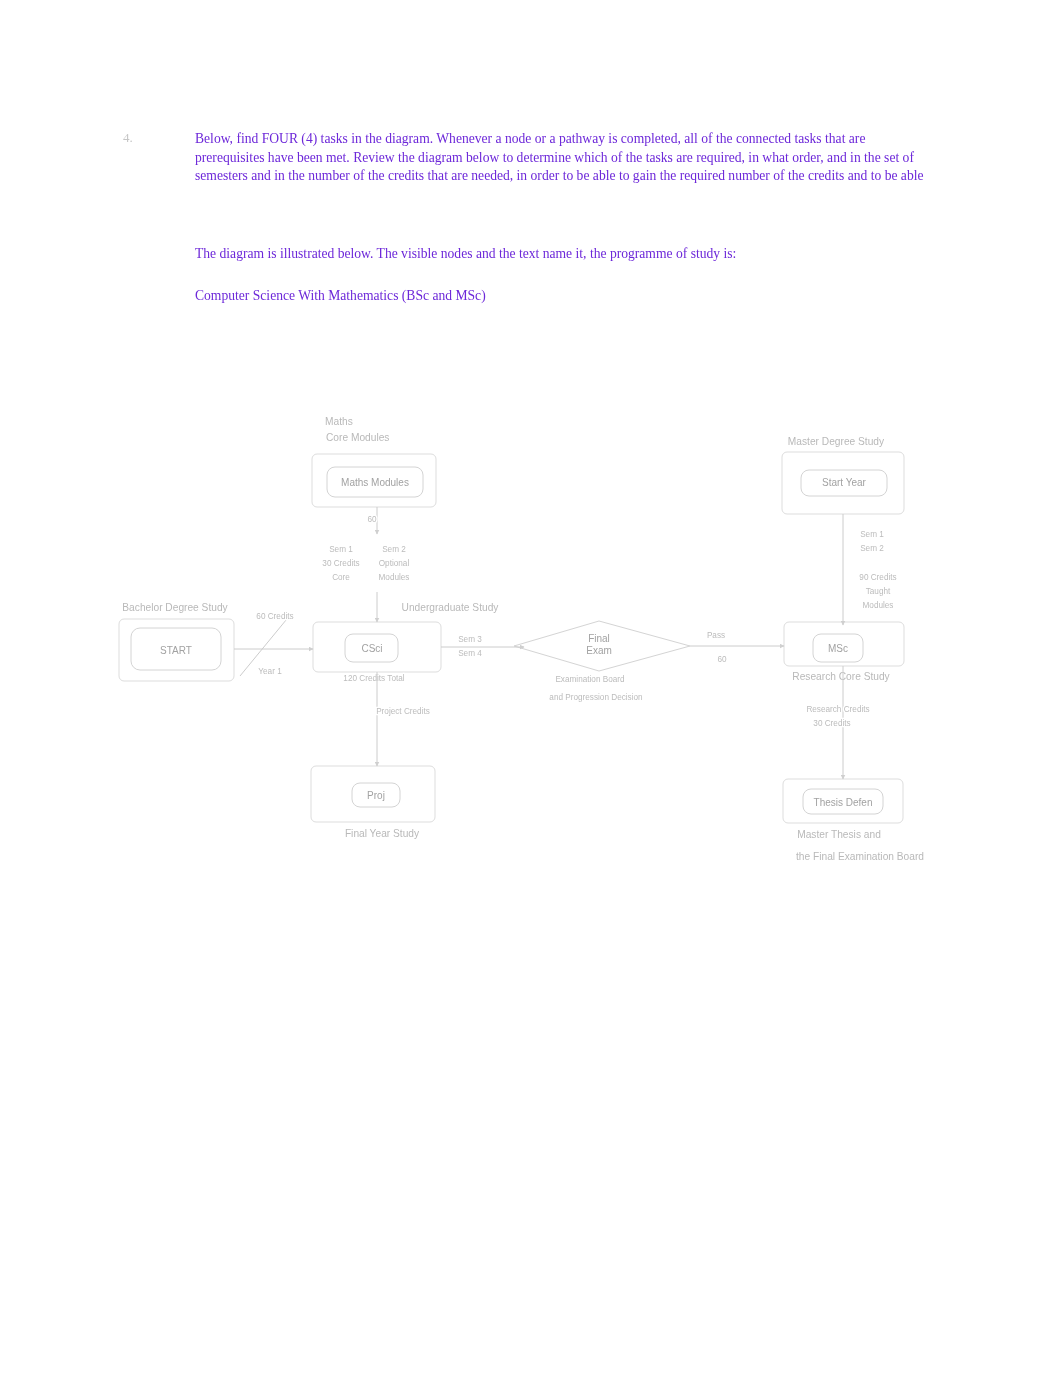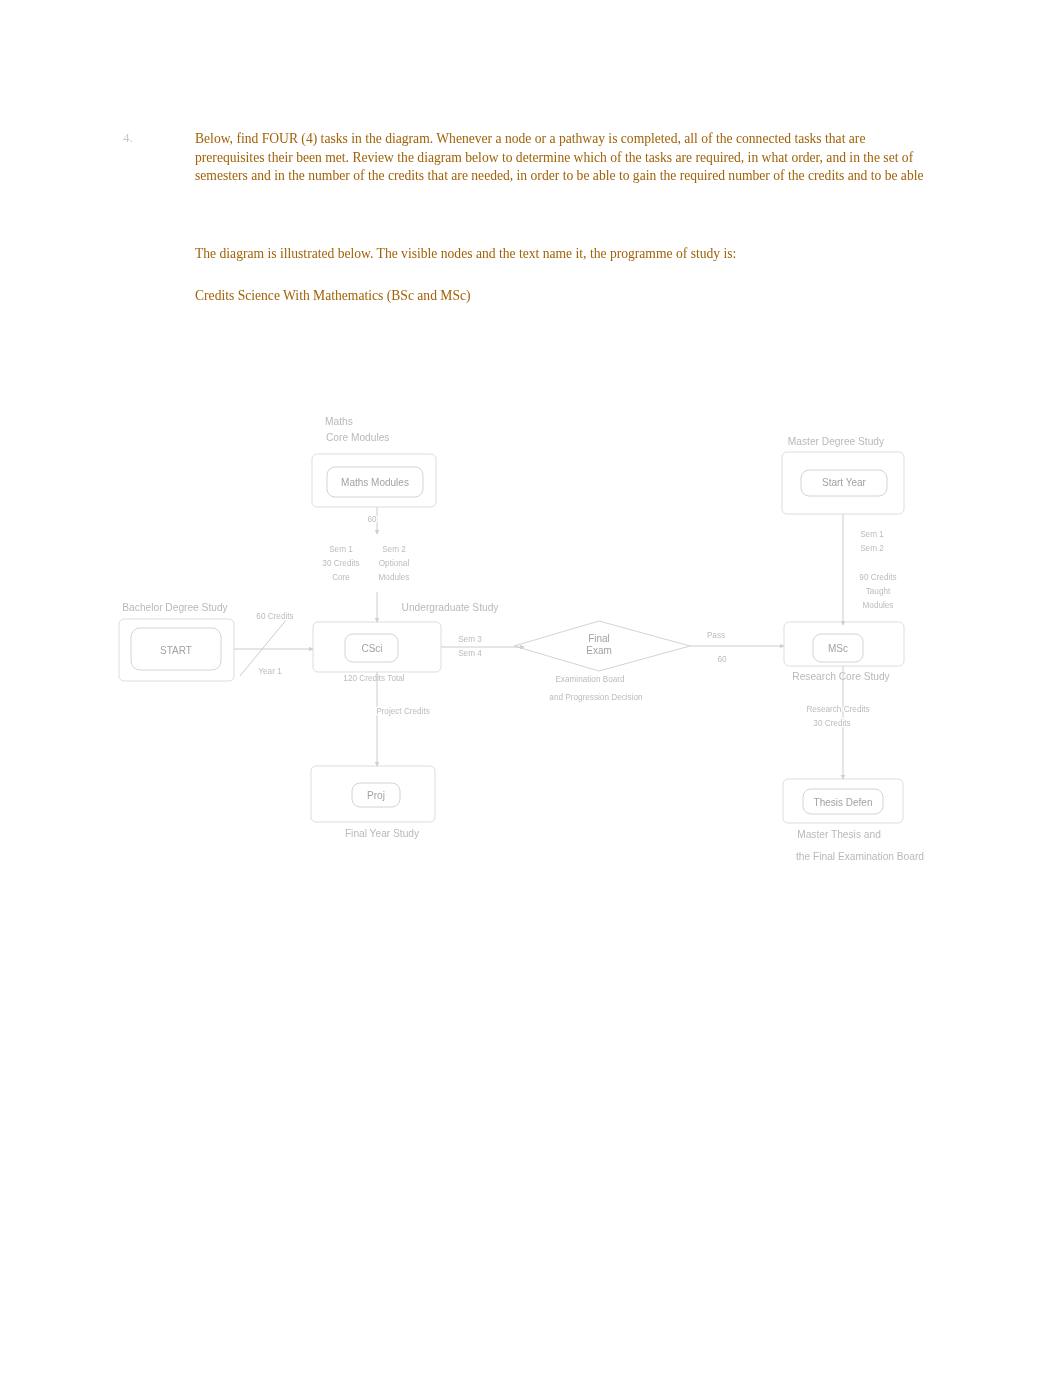--- a/index.html
+++ b/index.html
@@ -1,20 +1,20 @@
 <!DOCTYPE html>
 <html><head>
 <meta charset="utf-8">
 <title>doc</title>
 <style>
   html,body{margin:0;padding:0;background:#ffffff;}
   body{width:1062px;height:1376px;font-family:"Liberation Serif",serif;position:relative;overflow:hidden;}
   .page{position:absolute;inset:0;background:#fff;}
   .q-num{position:absolute;left:123px;top:130px;font-size:13px;color:#c6c6c6;}
-  .para{position:absolute;color:#a16207;font-size:13.6px;line-height:18.6px;text-align:justify;}
+  .para{position:absolute;color:#6d28d9;font-size:13.6px;line-height:18.6px;text-align:justify;}
   #p1{left:195px;top:130px;width:748px;}
   .pline{white-space:nowrap;}
   #p2{left:195px;top:245px;width:740px;}
   #p3{left:195px;top:287px;width:740px;}
   svg.diagram{position:absolute;left:0;top:0;width:1062px;height:1376px;}
   svg.diagram rect.sg{fill:none;stroke:#dddddd;stroke-width:1;}
   svg.diagram rect.node{fill:#ffffff;stroke:#d4d4d4;stroke-width:1;}
   svg.diagram path.node{fill:#ffffff;stroke:#d4d4d4;stroke-width:1;}
   svg.diagram path.edge{fill:none;stroke:#cccccc;stroke-width:1;}
   svg.diagram text{font-family:"Liberation Sans",sans-serif;fill:#bdbdbd;}
@@ -22,25 +22,25 @@
   svg.diagram text.node-label{font-size:10px;text-anchor:middle;fill:#a2a2a2;}
   svg.diagram text.edge-label{font-size:8.2px;text-anchor:middle;fill:#bcbcbc;paint-order:stroke;stroke:#ffffff;stroke-width:2.6px;stroke-linejoin:round;}
 </style>
 </head>
 <body>
 
 <div class="page">
   <div class="q-num">4.</div>
   <div class="para" id="p1">
     <div class="pline">Below, find FOUR (4) tasks in the diagram. Whenever a node or a pathway is completed, all of the connected tasks that are</div>
-    <div class="pline">prerequisites their been met. Review the diagram below to determine which of the tasks are required, in what order, and in the set of</div>
+    <div class="pline">prerequisites have been met. Review the diagram below to determine which of the tasks are required, in what order, and in the set of</div>
     <div class="pline">semesters and in the number of the credits that are needed, in order to be able to gain the required number of the credits and to be able</div>
   </div>
   <div class="para" id="p2">The diagram is illustrated below. The visible nodes and the text name it, the programme of study is:</div>
-  <div class="para" id="p3">Credits Science With Mathematics (BSc and MSc)</div>
+  <div class="para" id="p3">Computer Science With Mathematics (BSc and MSc)</div>
 </div>
 
 <svg class="diagram" viewBox="0 0 1062 1376">
   <defs>
     <marker id="arrow" viewBox="0 0 10 10" refX="9" refY="5" markerWidth="5" markerHeight="5" orient="auto-start-reverse">
       <path d="M 0 0 L 10 5 L 0 10 z" fill="#cfcfcf"></path>
     </marker>
   </defs>
 
   <g>

